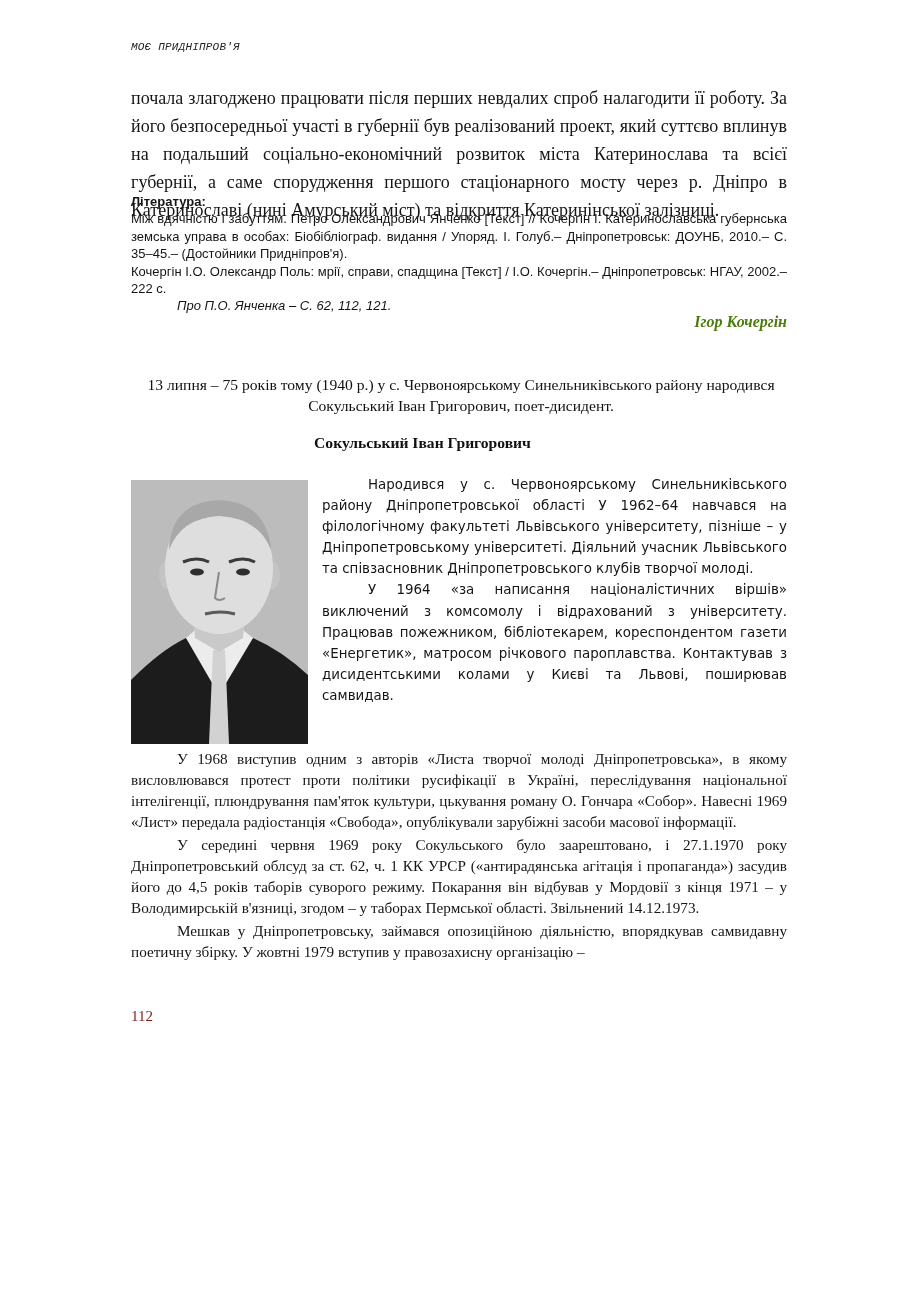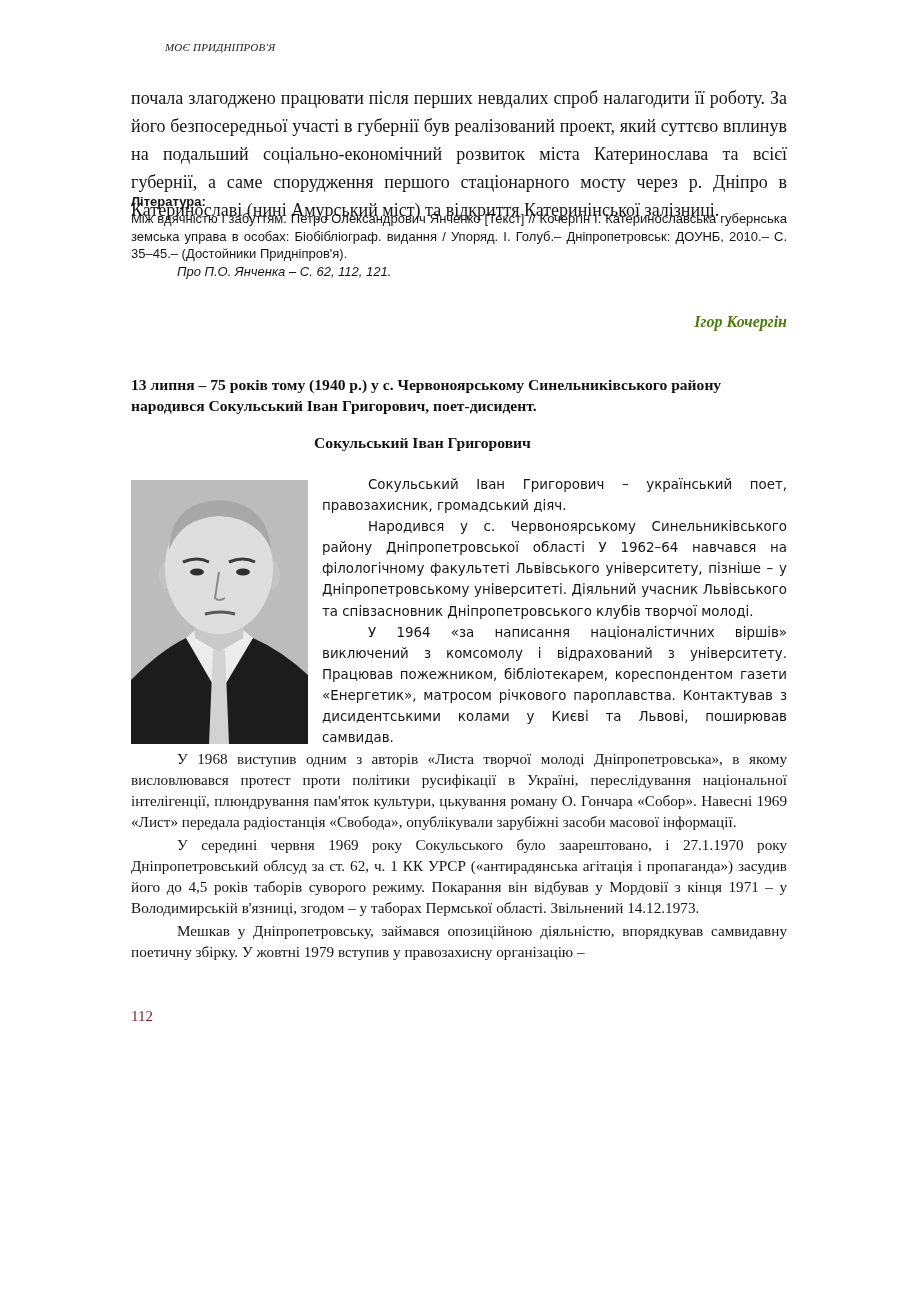--- a/index.html
+++ b/index.html
@@ -1,22 +1,22 @@
 <!DOCTYPE html>
 <html><head>
 <meta charset="utf-8">
 <style>
   * { margin: 0; padding: 0; box-sizing: border-box; }
   html, body { width: 918px; height: 1310px; background: #ffffff; }
   body { position: relative; color: #111; font-family: "DejaVu Serif", serif; overflow: hidden; }
 
   .running-header {
     position: absolute; left: 131px; top: 41px;
-    font-family: Liberation Serif, serif; font-style: italic;
-    font-size: 11px; letter-spacing: 0.2px; color: #222; margin-left: 34px;
+    font-family: Liberation Mono, monospace; font-style: italic;
+    font-size: 11px; letter-spacing: 0.2px; color: #222;
   }
 
   .para {
     position: absolute; left: 131px; width: 656px;
     font-family: "Liberation Serif", serif; font-size: 18px; line-height: 28px;
     text-align: justify; color: #151515;
   }
   .p-intro { top: 84px; }
 
   .lit-block { position: absolute; left: 131px; top: 193px; width: 656px;
@@ -26,22 +26,22 @@
   .lit-note { font-style: italic; padding-left: 46px; }
 
   .author {
     position: absolute; right: 131px; top: 313px;
     font-family: "Liberation Serif", serif; font-style: italic; font-weight: bold;
     font-size: 16px; color: #4d7c0f;
   }
 
   .anniv {
     position: absolute; left: 131px; top: 374px; width: 660px;
-    font-family: "Liberation Serif", serif; font-weight: bold;
-    font-size: 15.6px; line-height: 21px; color: #111;
+    font-family: "Liberation Serif", serif; font-weight: normal;
+    font-size: 15.6px; line-height: 21px; color: #111; text-align: center;
   }
   .article-title {
     position: absolute; left: 0; width: 845px; top: 434px; text-align: center;
     font-family: "Liberation Serif", serif; font-weight: bold; font-size: 15.6px; color: #111;
   }
 
   .photo {
     position: absolute; left: 131px; top: 480px; width: 177px; height: 264px;
     background: radial-gradient(ellipse at 50% 35%, #d8d8d8 0%, #bdbdbd 60%, #b0b0b0 100%);
     overflow: hidden;
@@ -70,20 +70,21 @@
 </head>
 <body>
 
 <div class="running-header">МОЄ ПРИДНІПРОВ'Я</div>
 
 <div class="para p-intro">почала злагоджено працювати після перших невдалих спроб налагодити її роботу. За його безпосередньої участі в губернії був реалізований проект, який суттєво вплинув на подальший соціально-економічний розвиток міста Катеринослава та всієї губернії, а саме спорудження першого стаціонарного мосту через р. Дніпро в Катеринославі (нині Амурський міст) та відкриття Катеринінської залізниці.</div>
 
 <div class="lit-block">
   <div class="lit-title">Література:</div>
   <div class="lit-item">Між вдячністю і забуттям. Петро Олександрович Янченко [Текст] // Кочергін І. Катеринославська губернська земська управа в особах: Біобібліограф. видання / Упоряд. І. Голуб.– Дніпропетровськ: ДОУНБ, 2010.– С. 35–45.– (Достойники Придніпров'я).</div>
+  <div class="lit-item">Кочергін І.О. Олександр Поль: мрії, справи, спадщина [Текст] / І.О. Кочергін.– Дніпропетровськ: НГАУ, 2002.– 222 с.</div>
   <div class="lit-note">Про П.О. Янченка – С. 62, 112, 121.</div>
 </div>
 
 <div class="author">Ігор Кочергін</div>
 
 <div class="anniv">13 липня – 75 років тому (1940 р.) у с. Червоноярському Синельниківського району народився Сокульський Іван Григорович, поет-дисидент.</div>
 
 <div class="article-title">Сокульський Іван Григорович</div>
 
 <div class="photo">
@@ -112,21 +113,20 @@
     <ellipse cx="66" cy="92" rx="7" ry="3.5" fill="#2e2e2e"></ellipse>
     <ellipse cx="112" cy="92" rx="7" ry="3.5" fill="#2e2e2e"></ellipse>
 
     <path d="M88 92 L84 118 Q88 122 94 118" stroke="#8a8a8a" stroke-width="2" fill="none"></path>
 
     <path d="M74 134 Q90 130 104 134" stroke="#5a5a5a" stroke-width="3" fill="none"></path>
   </svg>
 </div>
 
 <div class="side-text">
-  <p>Сокульський Іван Григорович – український поет, правозахисник, громадський діяч.</p>
   <p>Народився у с. Червоноярському Синельниківського району Дніпропетровської області У 1962–64 навчався на філологічному факультеті Львівського університету, пізніше – у Дніпропетровському університеті. Діяльний учасник Львівського та співзасновник Дніпропетровського клубів творчої молоді.</p>
   <p>У 1964 «за написання націоналістичних віршів» виключений з комсомолу і відрахований з університету. Працював пожежником, бібліотекарем, кореспондентом газети «Енергетик», матросом річкового пароплавства. Контактував з дисидентськими колами у Києві та Львові, поширював самвидав.</p>
 </div>
 
 <div class="full-text">
   <p>У 1968 виступив одним з авторів «Листа творчої молоді Дніпропетровська», в якому висловлювався протест проти політики русифікації в Україні, переслідування національної інтелігенції, плюндрування пам'яток культури, цькування роману О. Гончара «Собор». Навесні 1969 «Лист» передала радіостанція «Свобода», опублікували зарубіжні засоби масової інформації.</p>
   <p>У середині червня 1969 року Сокульського було заарештовано, і 27.1.1970 року Дніпропетровський облсуд за ст. 62, ч. 1 КК УРСР («антирадянська агітація і пропаганда») засудив його до 4,5 років таборів суворого режиму. Покарання він відбував у Мордовії з кінця 1971 – у Володимирській в'язниці, згодом – у таборах Пермської області. Звільнений 14.12.1973.</p>
   <p>Мешкав у Дніпропетровську, займався опозиційною діяльністю, впорядкував самвидавну поетичну збірку. У жовтні 1979 вступив у правозахисну організацію –</p>
 </div>
 

